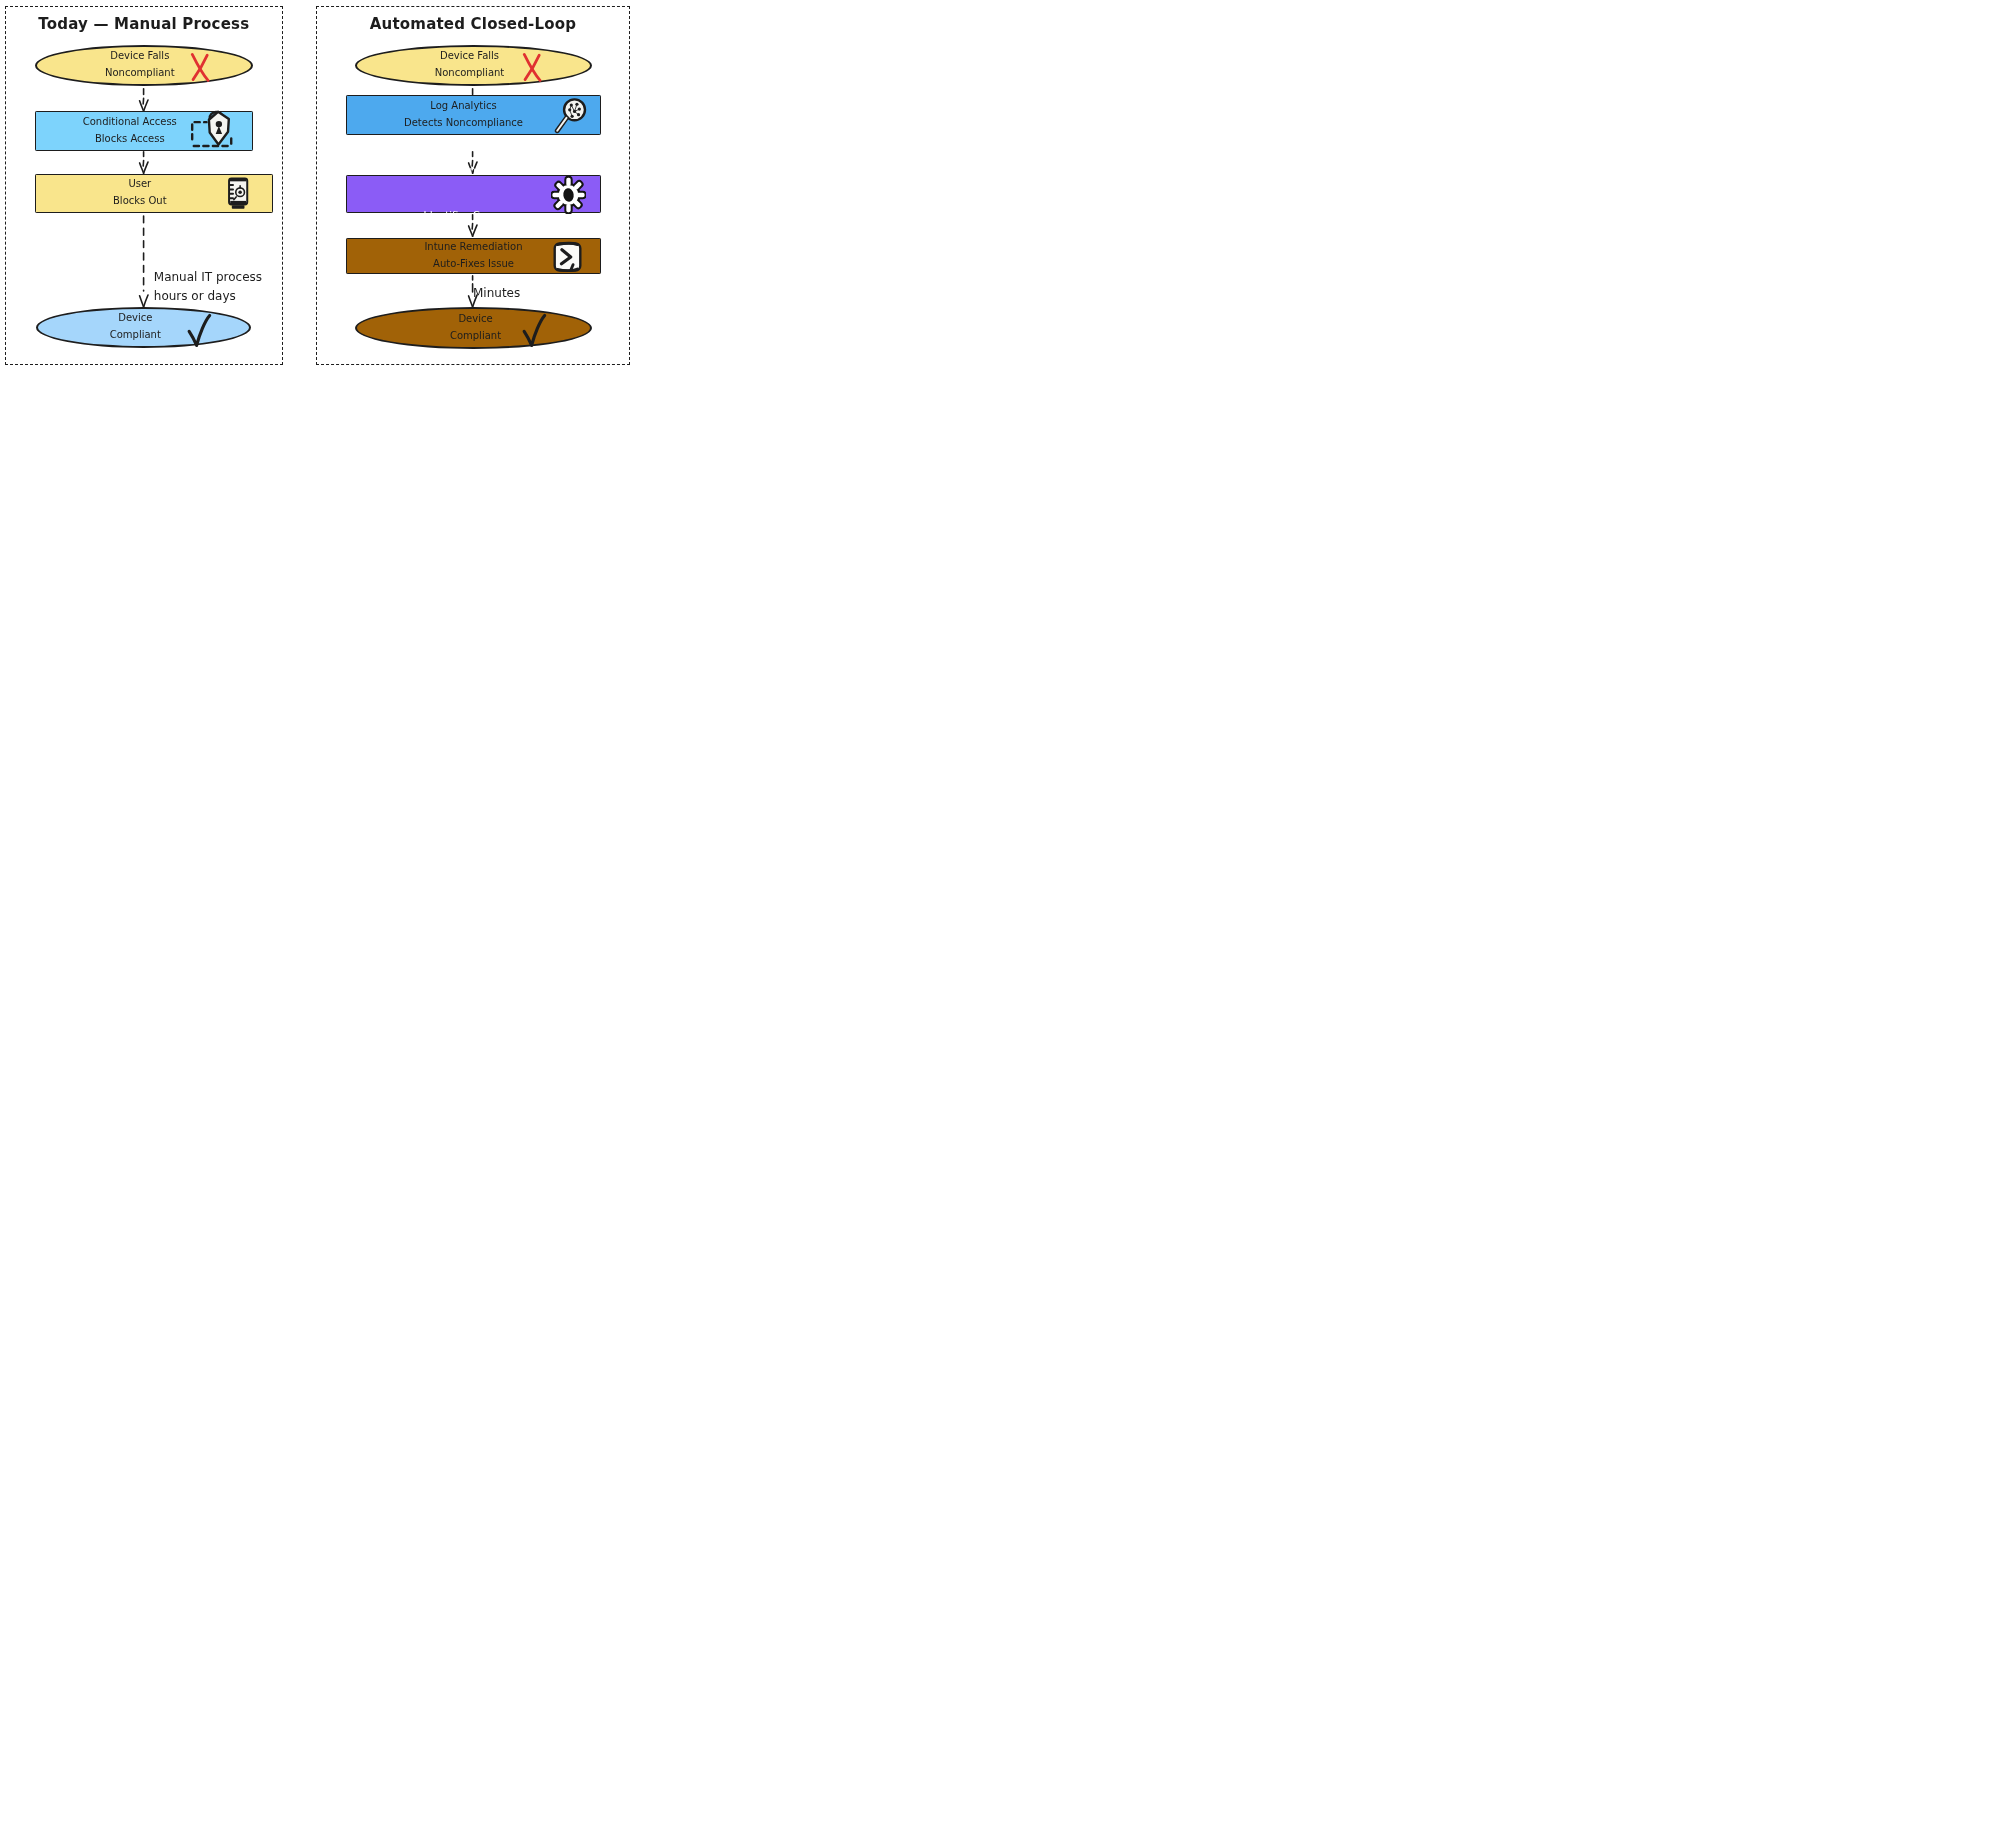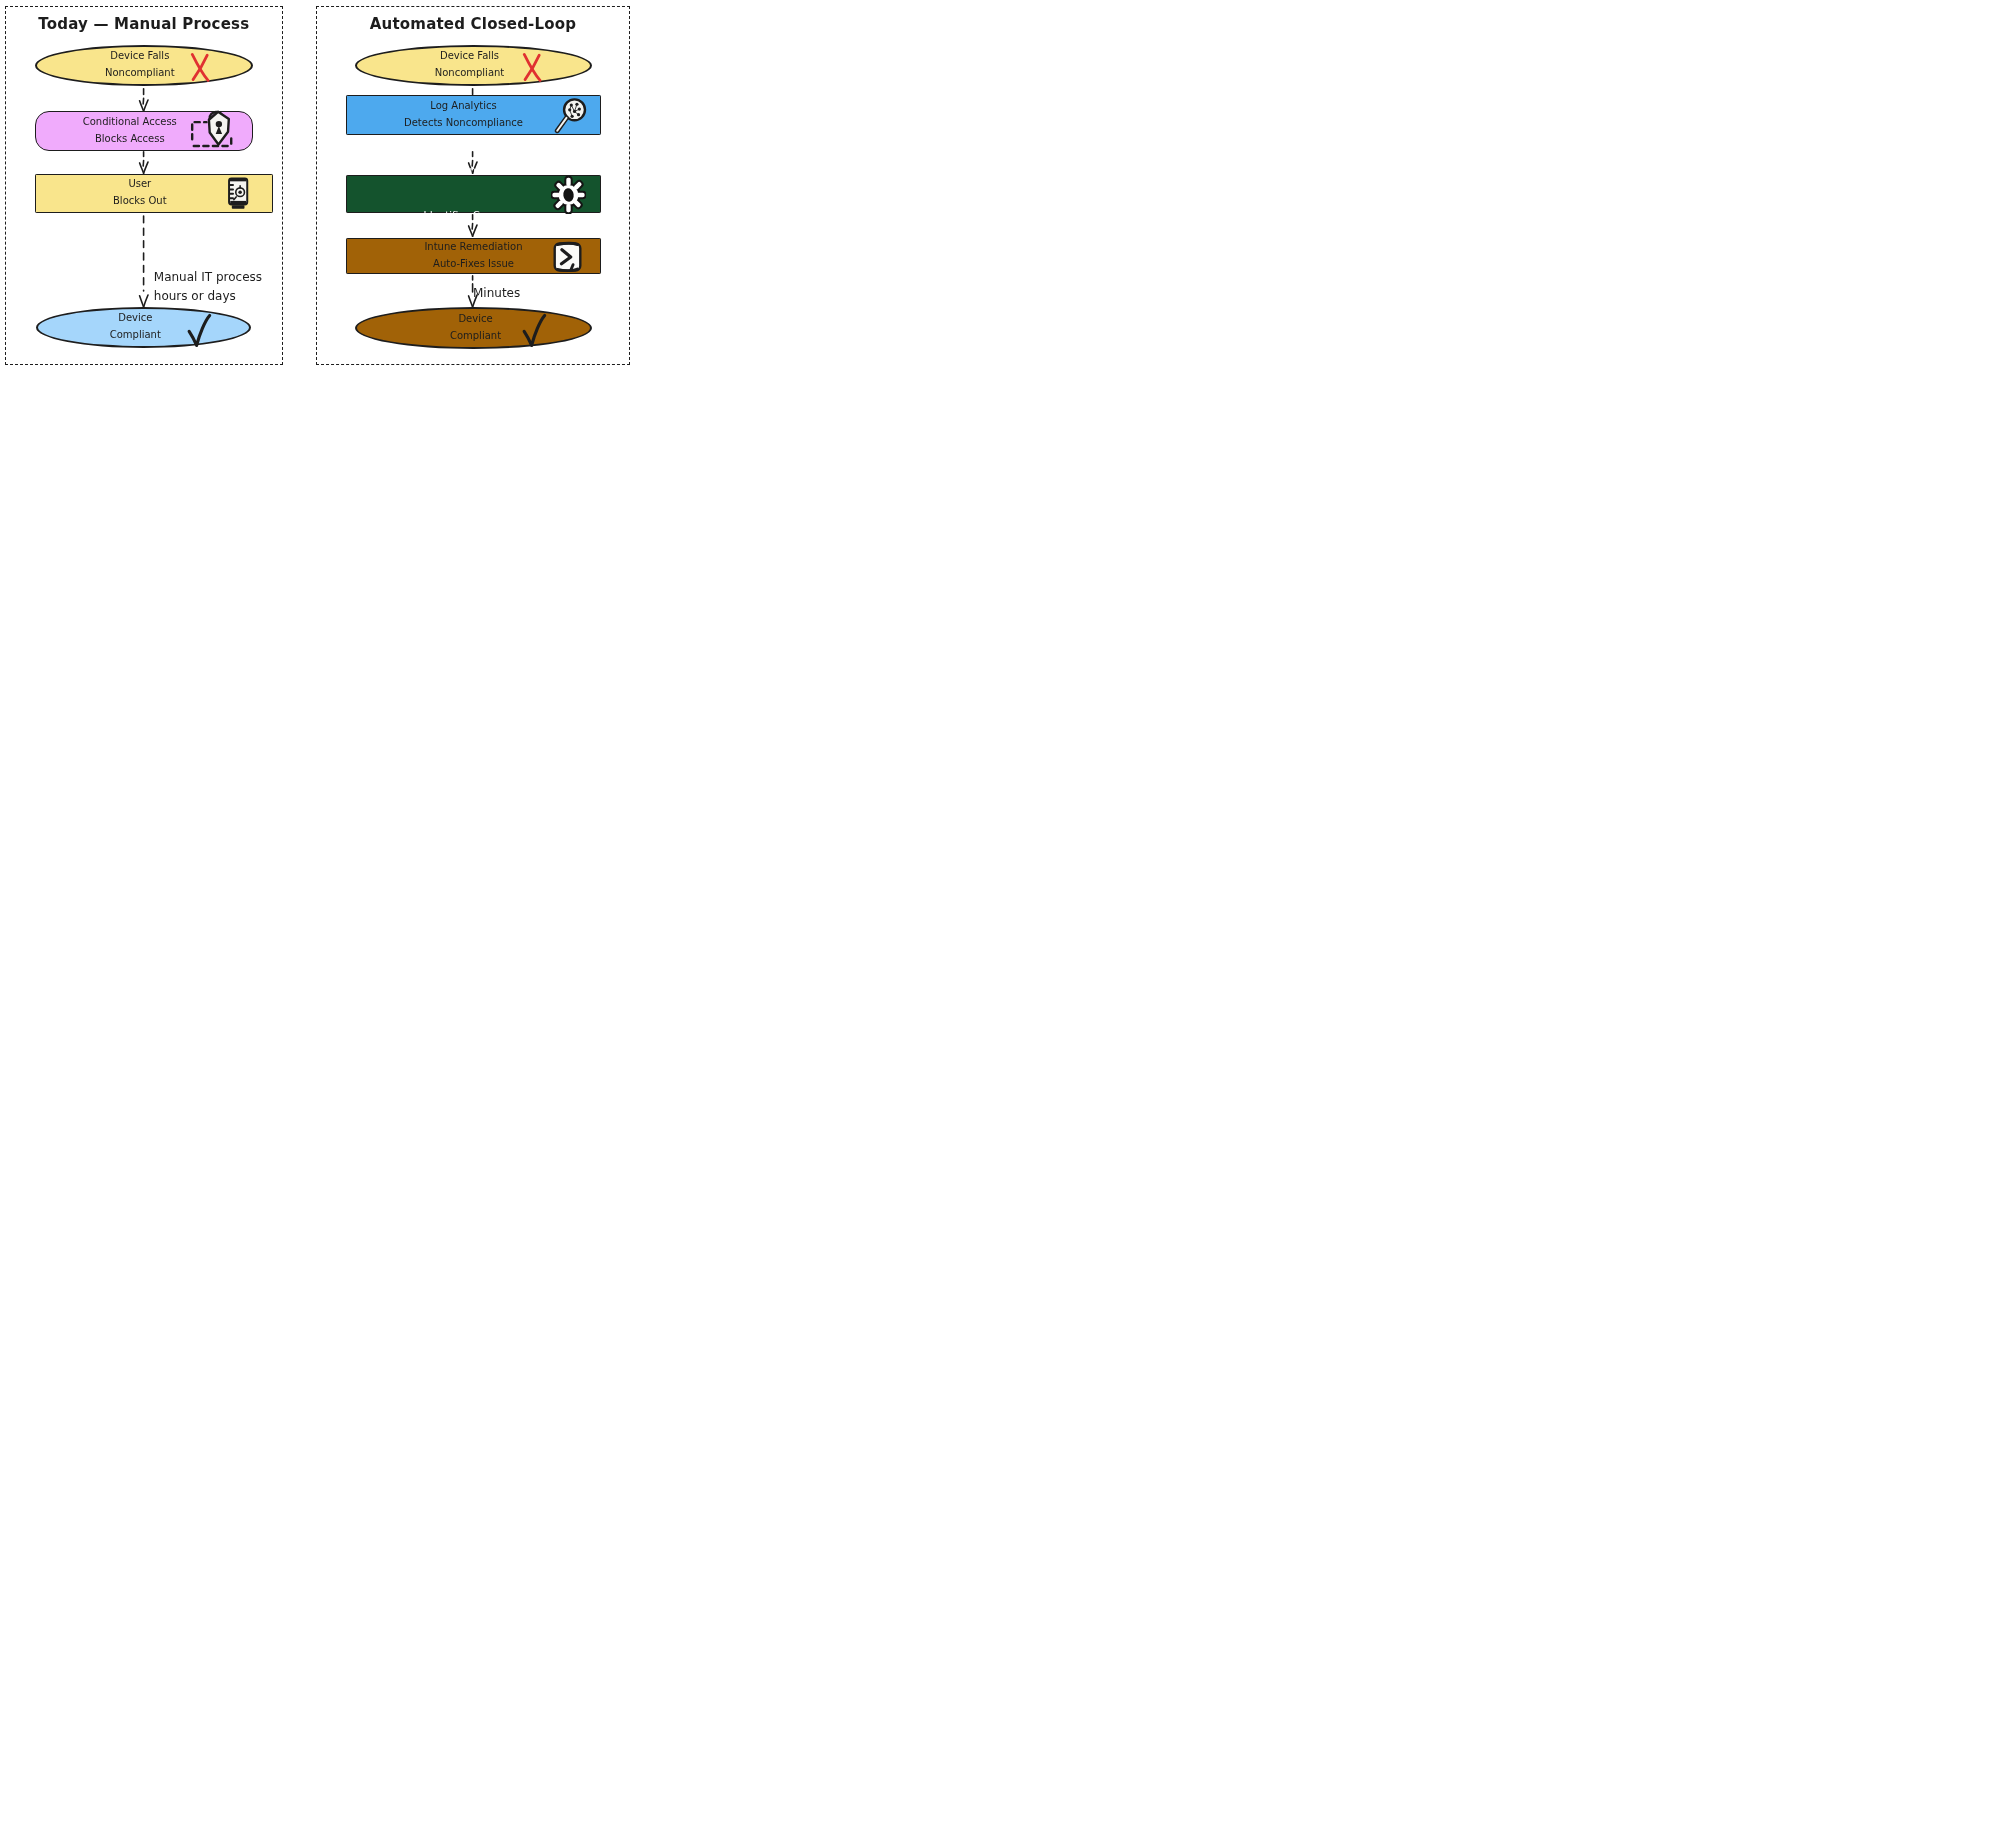--- a/index.html
+++ b/index.html
@@ -15,23 +15,23 @@
     font-size:15px;font-weight:600;letter-spacing:0.2px;
   }
   .node{
     position:absolute;display:flex;flex-direction:column;justify-content:center;
     align-items:center;text-align:center;box-sizing:border-box;
   }
   .node .line{font-size:10px;line-height:1.68;font-weight:500;white-space:nowrap;}
   .ellipse{border:2px solid #1d1d1d;border-radius:50%;}
   .rect{border:1.6px solid #1d1d1d;border-radius:1.2px;}
   .fill-yellow{background:#F9E58C;}
-  .fill-gray{background:#f0abfc;border-radius:14px;}
+  .fill-gray{background:#7dd3fc;}
   .fill-blue{background:#4DA9EE;}
-  .fill-purple{background:#14532d;gap:28px;}
+  .fill-purple{background:#8b5cf6;gap:28px;}
   .fill-green{background:#a16207;padding-left:20px;}
   .fill-lightblue{background:#A5D6FB;}
   .light-text .line{color:#ffffff;}
   .icon{position:absolute;display:block;line-height:0;}
   .arrow{position:absolute;line-height:0;}
   .edge-note{
     position:absolute;font-size:12px;font-weight:500;line-height:1.6;
     text-align:left;white-space:nowrap;
   }
   svg .ink{stroke:#1d1d1d;stroke-width:4;fill:none;stroke-linecap:round;}

